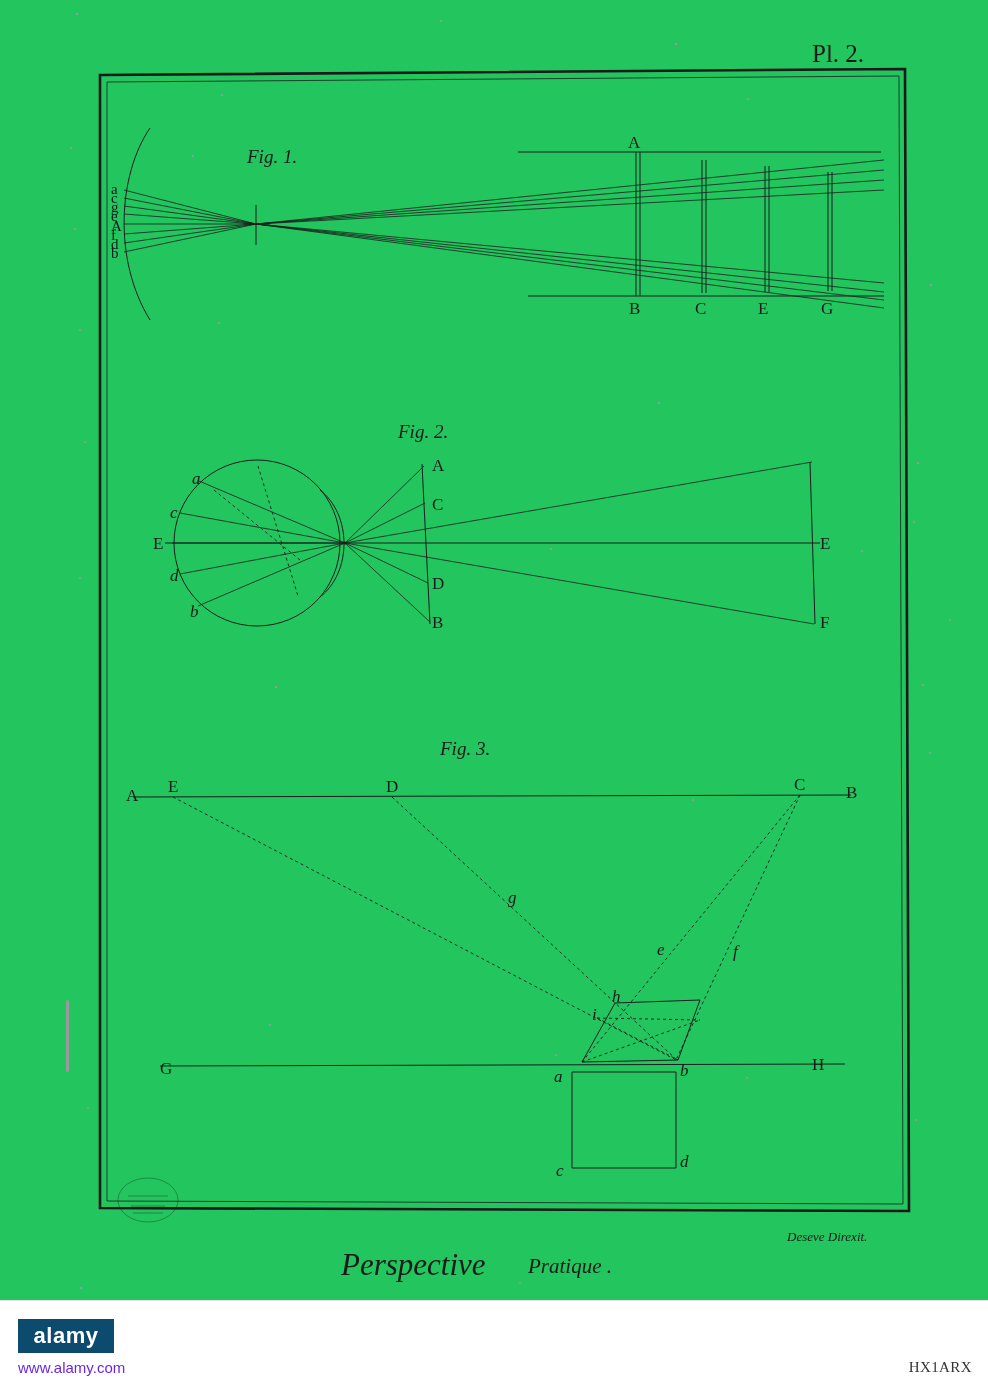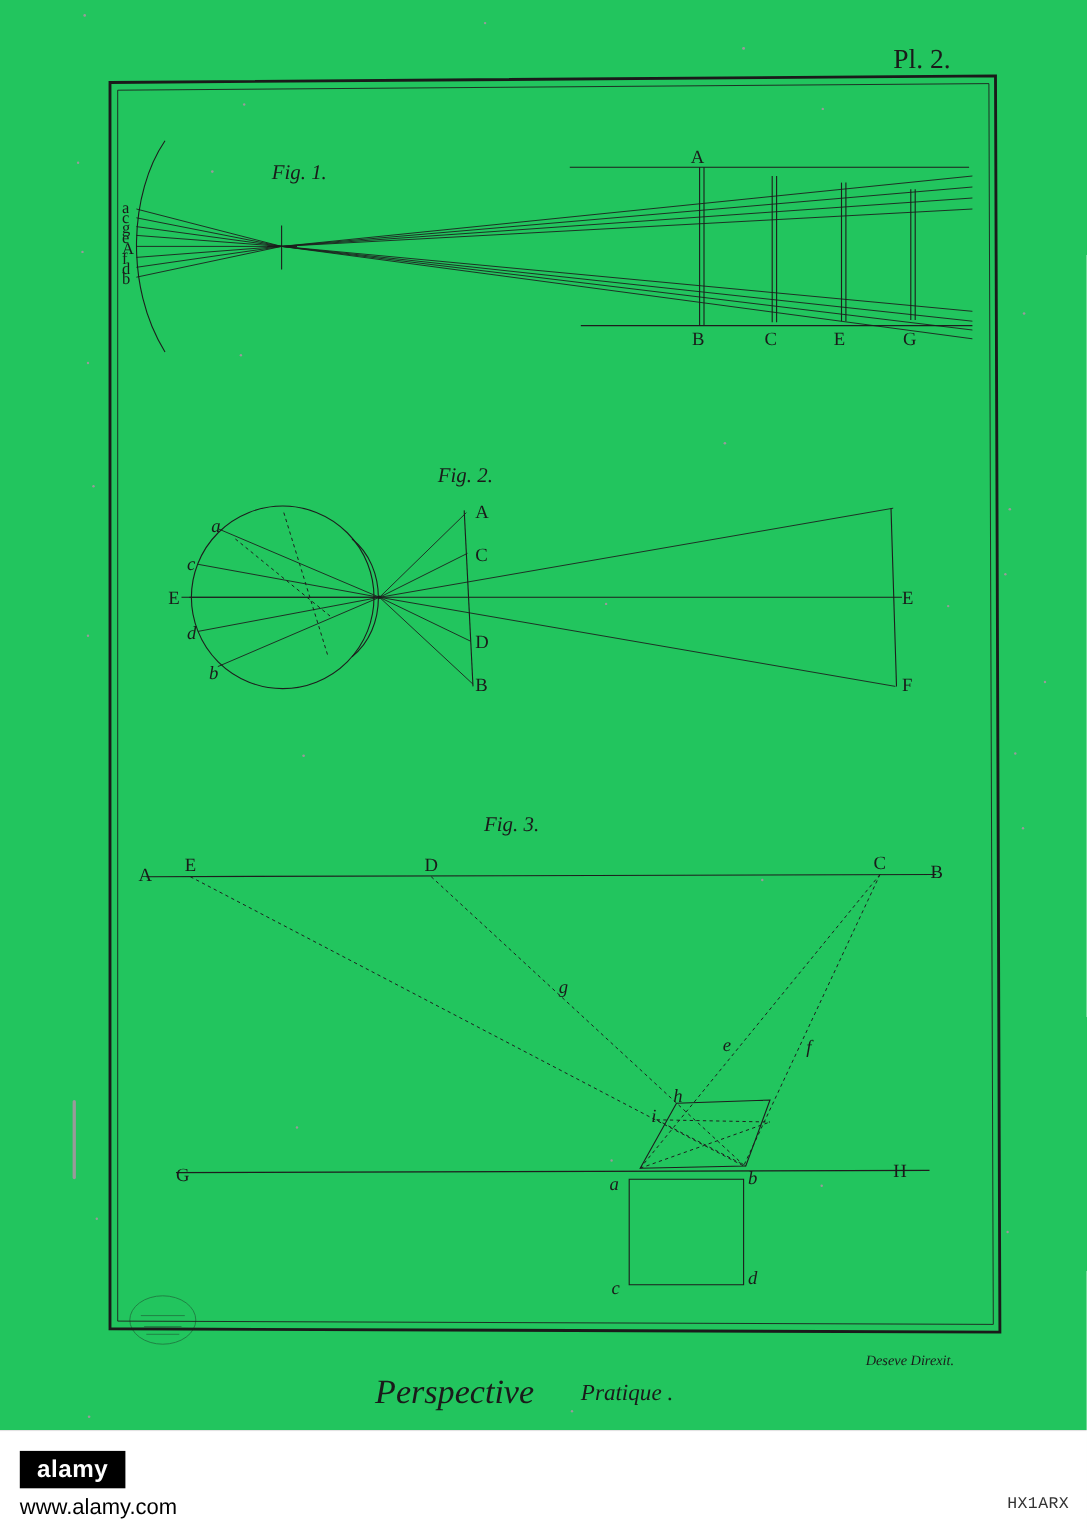--- a/index.html
+++ b/index.html
@@ -43,42 +43,42 @@
     height: 90px;
     background: #ffffff;
     border-top: 1px solid #e3e3e3;
   }
   #footer-logo {
     position: absolute;
     left: 18px;
     top: 18px;
     width: 96px;
     height: 34px;
-    background: #000000;
+    background: #0c4a6e;
     color: #ffffff;
     font-family: "Liberation Sans", sans-serif;
     font-size: 22px;
     font-weight: bold;
     letter-spacing: .5px;
     text-align: center;
     line-height: 34px;
   }
   #footer-url {
     position: absolute;
     left: 18px;
     top: 58px;
     font-family: "Liberation Sans", sans-serif;
-    font-size: 20px;
-    color: #000000;
+    font-size: 15px;
+    color: #6d28d9;
   }
   #footer-id {
     position: absolute;
     right: 16px;
     top: 58px;
-    font-family: Liberation Mono, monospace;
+    font-family: Liberation Serif, serif;
     font-size: 15px;
     color: #333;
     letter-spacing: .4px;
   }
   .lbl {
     font-family: "Liberation Serif", serif;
     fill: #1a1a1a;
   }
   .lbl-cap { font-size: 17px; }
   .lbl-small { font-size: 15px; }

